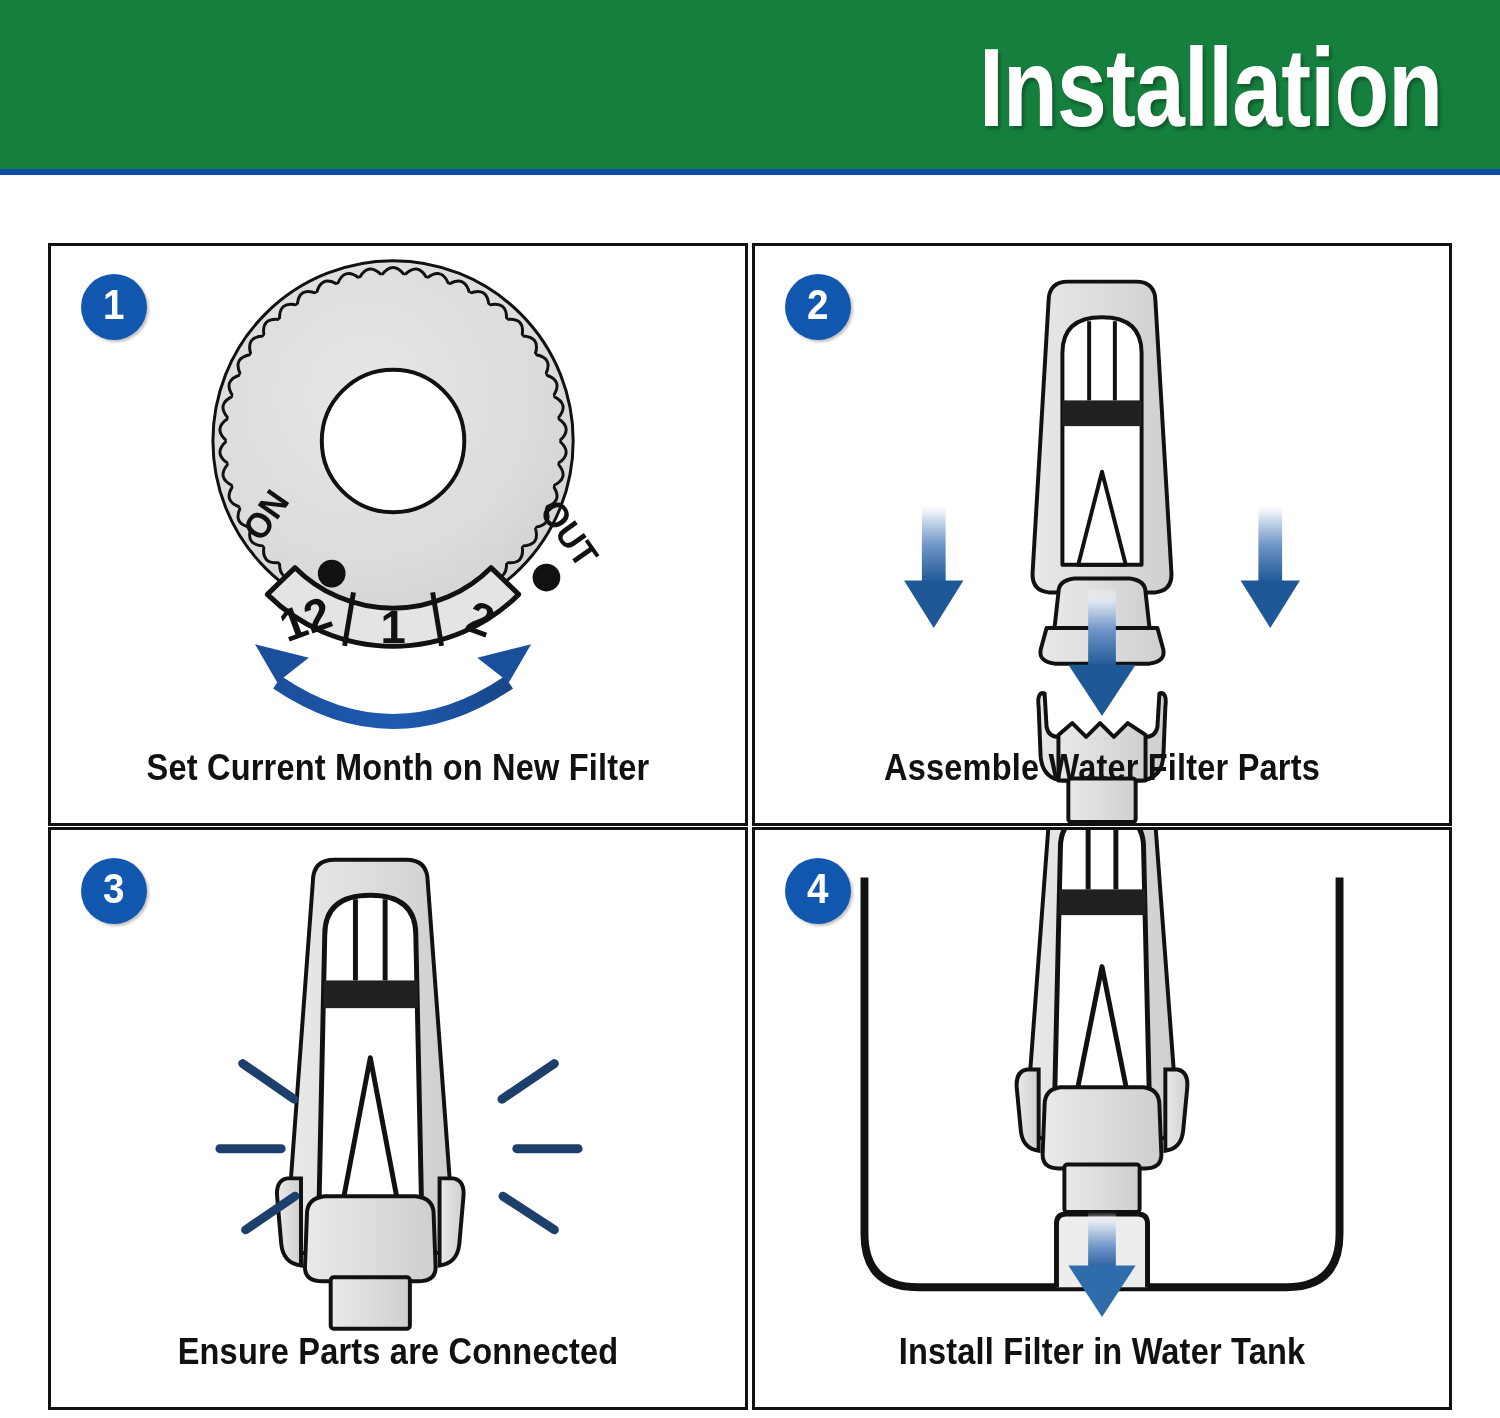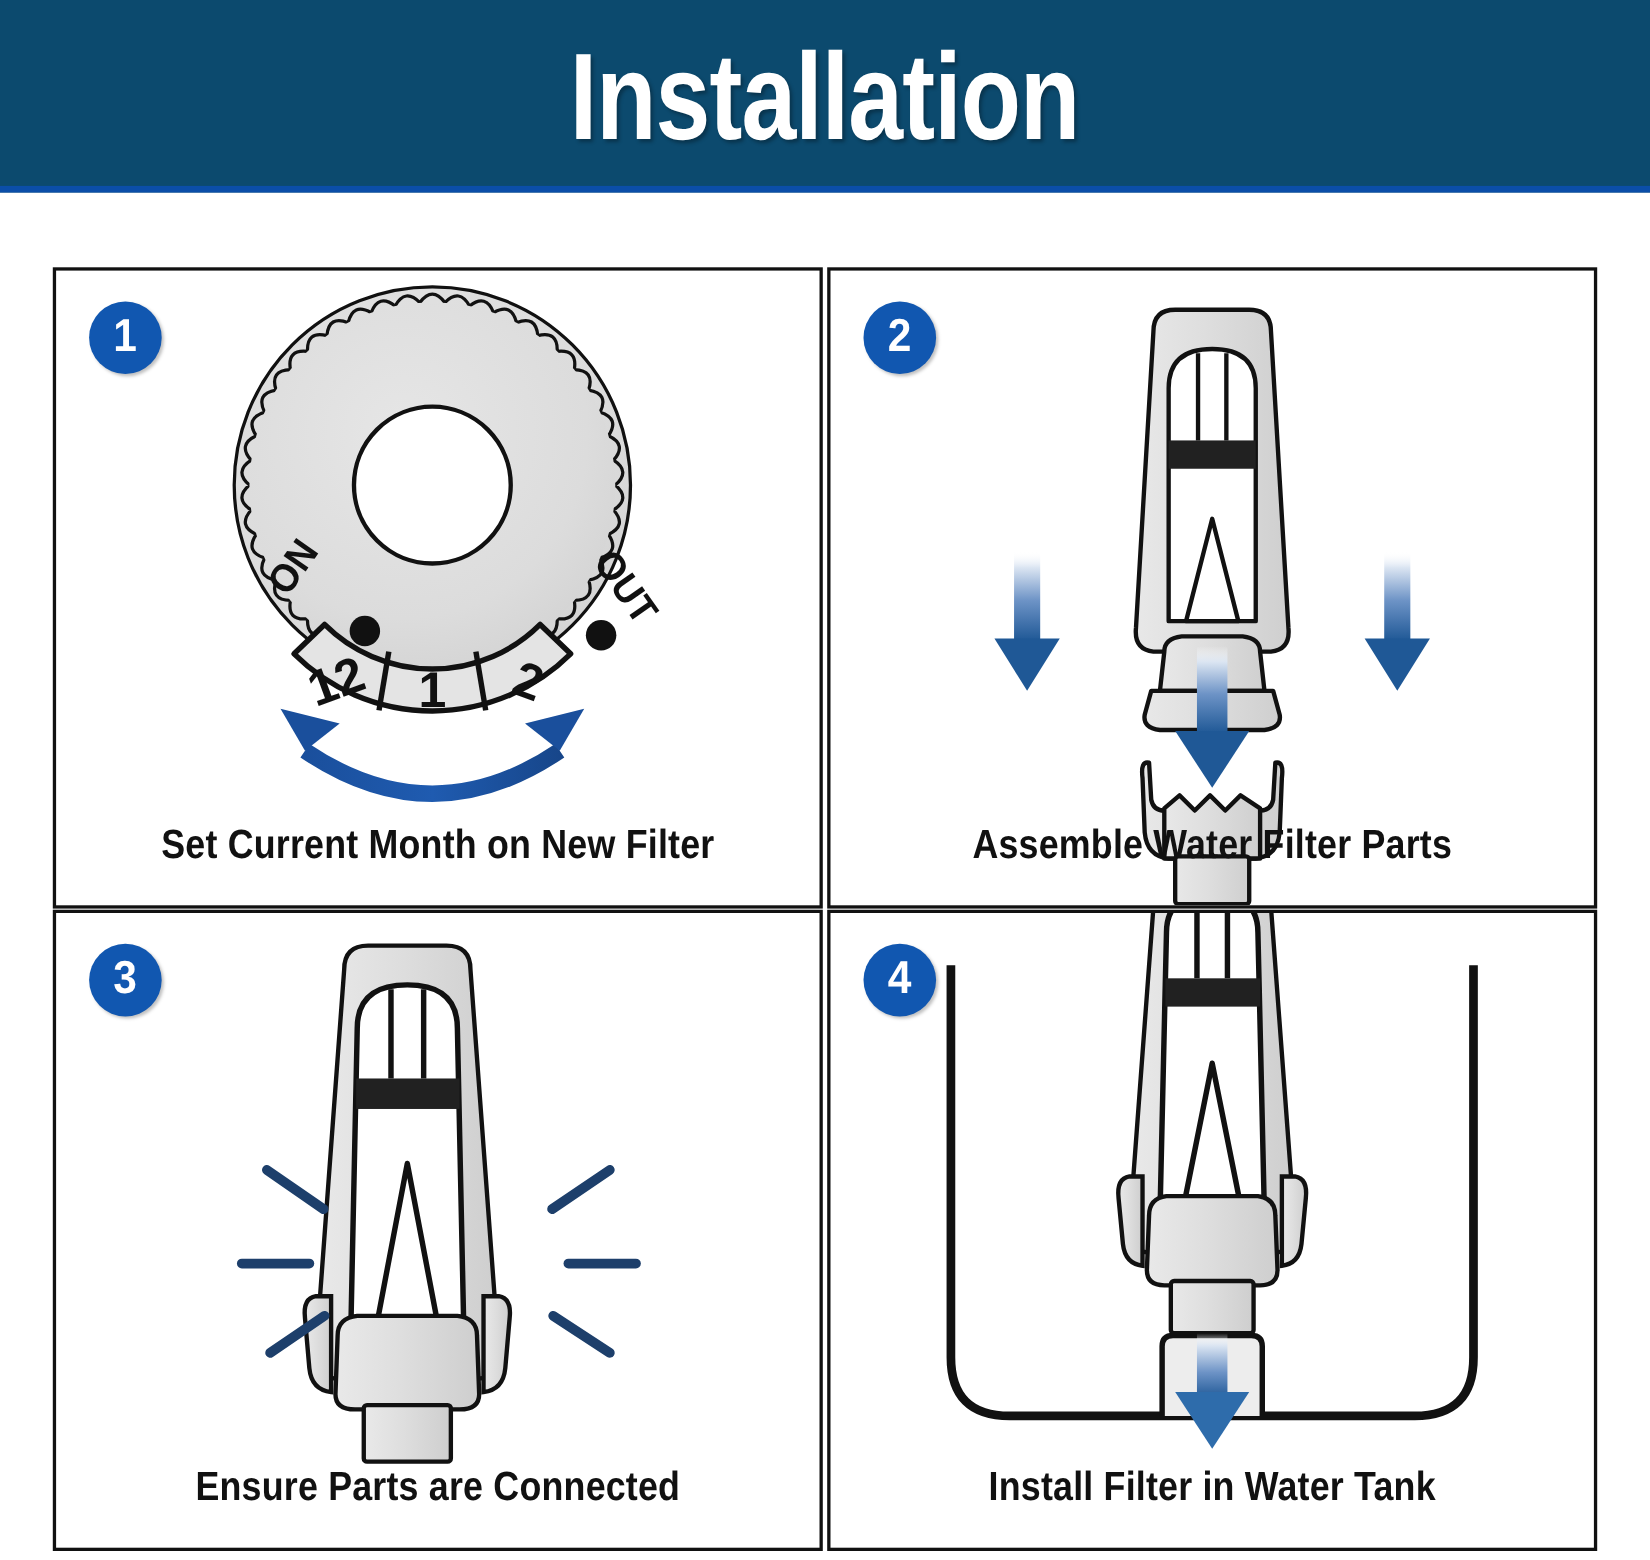--- a/index.html
+++ b/index.html
@@ -5,22 +5,22 @@
   html,body{margin:0;padding:0;background:#ffffff;}
   body{
     width:1500px;height:1418px;
     font-family:"Liberation Sans", sans-serif;
     overflow:hidden;position:relative;
   }
 
   
   #banner{
     position:absolute;left:0;top:0;width:1500px;height:175px;
-    background:#0c4a6e;
-    display:flex;align-items:center;justify-content:center;
+    background:#15803d;
+    display:flex;align-items:center;justify-content:flex-end;
     box-sizing:border-box;
   }
   #banner-title{
     color:#ffffff;
     font-size:112px;
     font-weight:bold;
     letter-spacing:-1px;
     transform:scaleX(0.80);
     transform-origin:center center;
     text-shadow:3px 3px 4px rgba(0,0,0,0.30);

